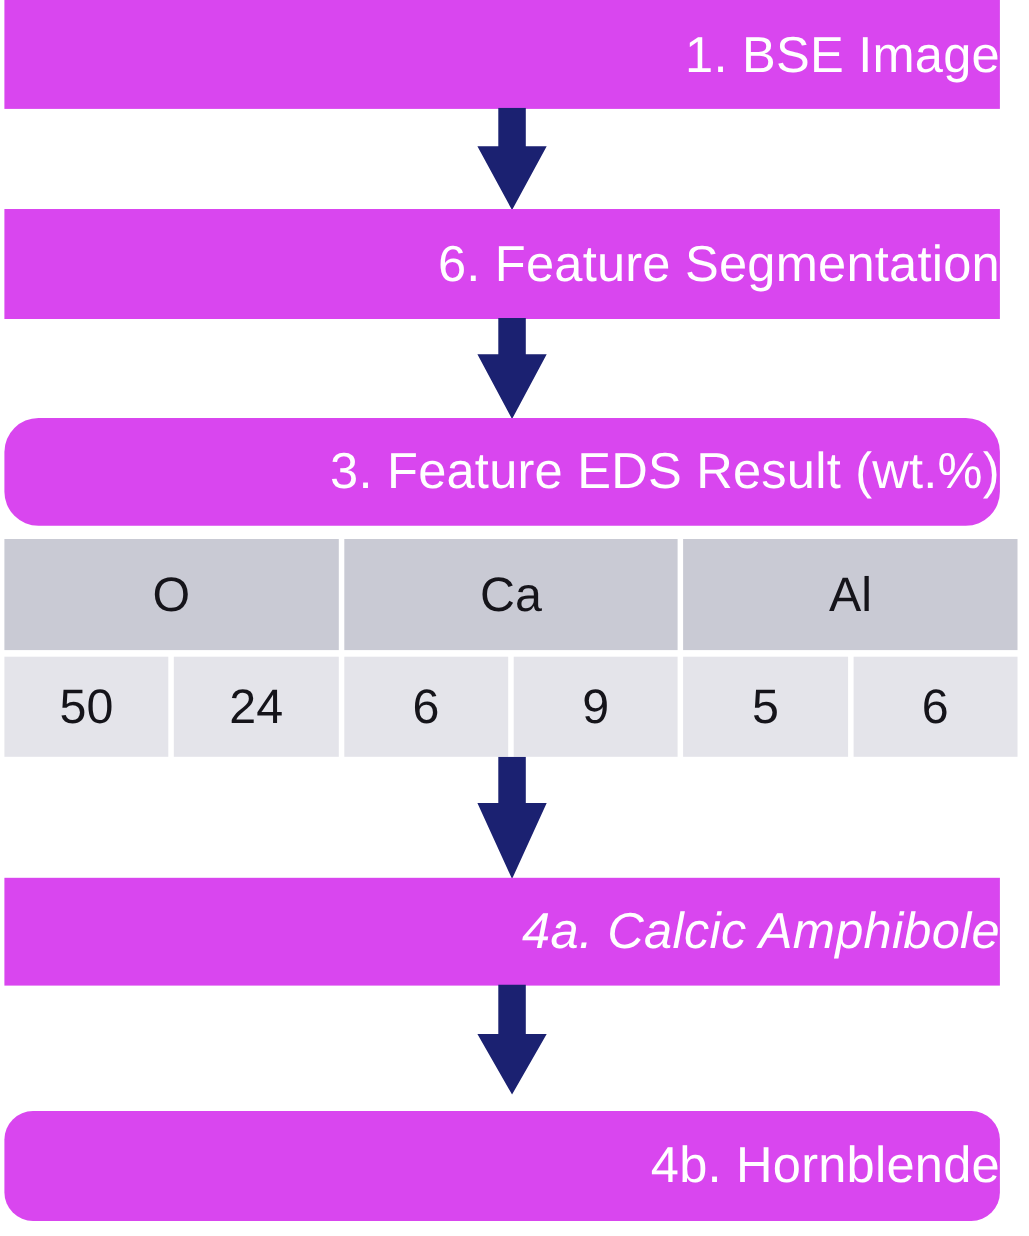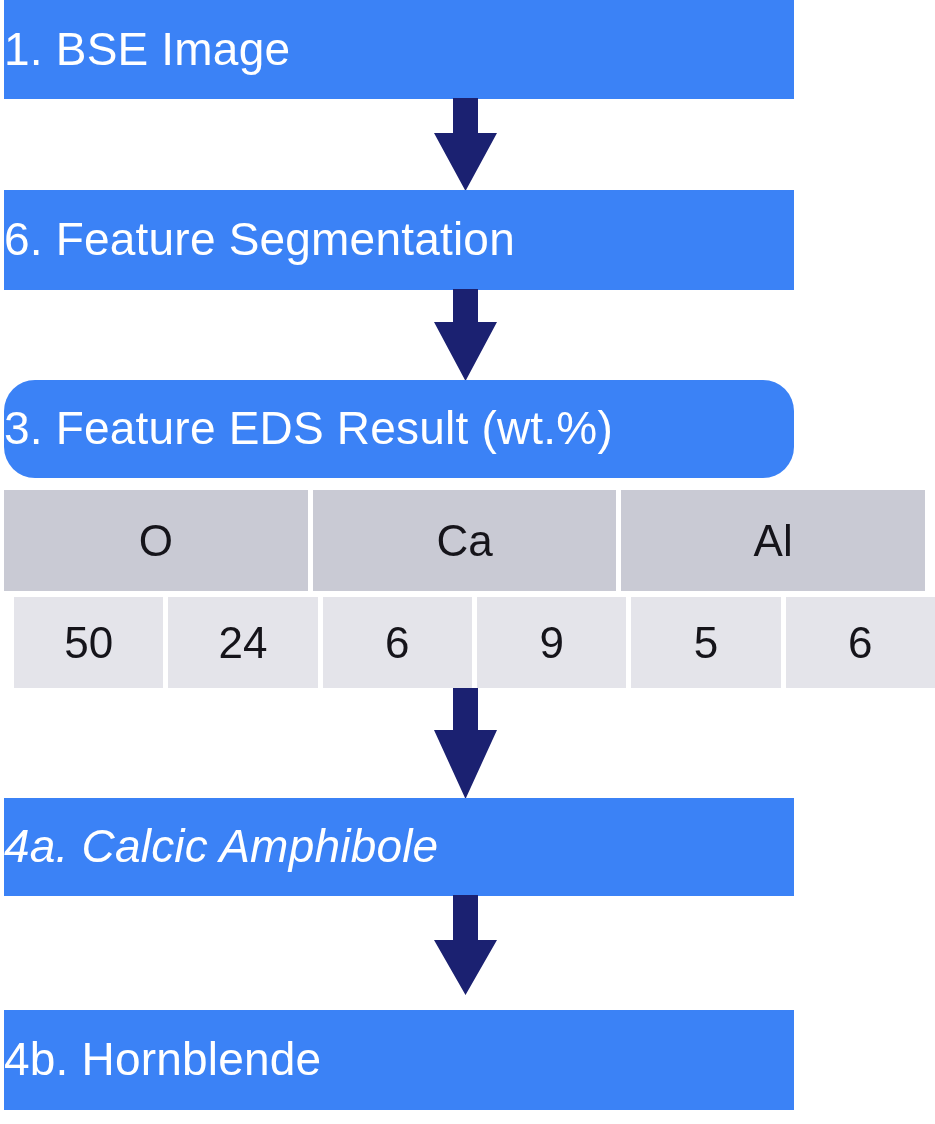--- a/index.html
+++ b/index.html
@@ -20,43 +20,43 @@
     position: absolute;
     left: 0; top: 0;
     width: 935px;
     height: 1124px;
   }
 
   
   .pbox {
     position: absolute;
     left: 4px;
-    width: 790px;
-    background: #3b82f6;
+    width: 905px;
+    background: #d946ef;
     color: #ffffff;
     display: flex;
     align-items: center;
-    justify-content: flex-start;
+    justify-content: flex-end;
     box-sizing: border-box;
     letter-spacing: 0.2px;
   }
   .pbox .plabel {
     font-size: 46px;
     font-weight: 400;
     line-height: 1;
     white-space: nowrap;
     color: #ffffff;
     transform: translateY(-1px);
   }
 
   #box-1 { top: 0px;    height: 99px; }
   #box-2 { top: 190px;  height: 100px; }
   #box-3 { top: 380px;  height: 98px; border-radius: 31px; }
   #box-4a { top: 798px; height: 98px; font-style: italic; }
-  #box-4b { top: 1010px; height: 100px; }
+  #box-4b { top: 1010px; height: 100px; border-radius: 26px; }
 
   
   .arrow {
     position: absolute;
     left: 0;
     width: 935px;
     pointer-events: none;
   }
   .arrow svg { display: block; }
 
@@ -70,21 +70,21 @@
     position: absolute;
     left: 4px;
     top: 490px;
     width: 921px;
   }
   .trow {
     display: flex;
     gap: 5px;
     width: 921px;
   }
-  .trow + .trow { margin-top: 6px; margin-left: 10px; }
+  .trow + .trow { margin-top: 6px; }
   .tcell {
     flex: 1 1 0;
     display: flex;
     align-items: center;
     justify-content: center;
     box-sizing: border-box;
     color: #15141a;
     font-size: 44px;
     font-weight: 400;
     line-height: 1;

